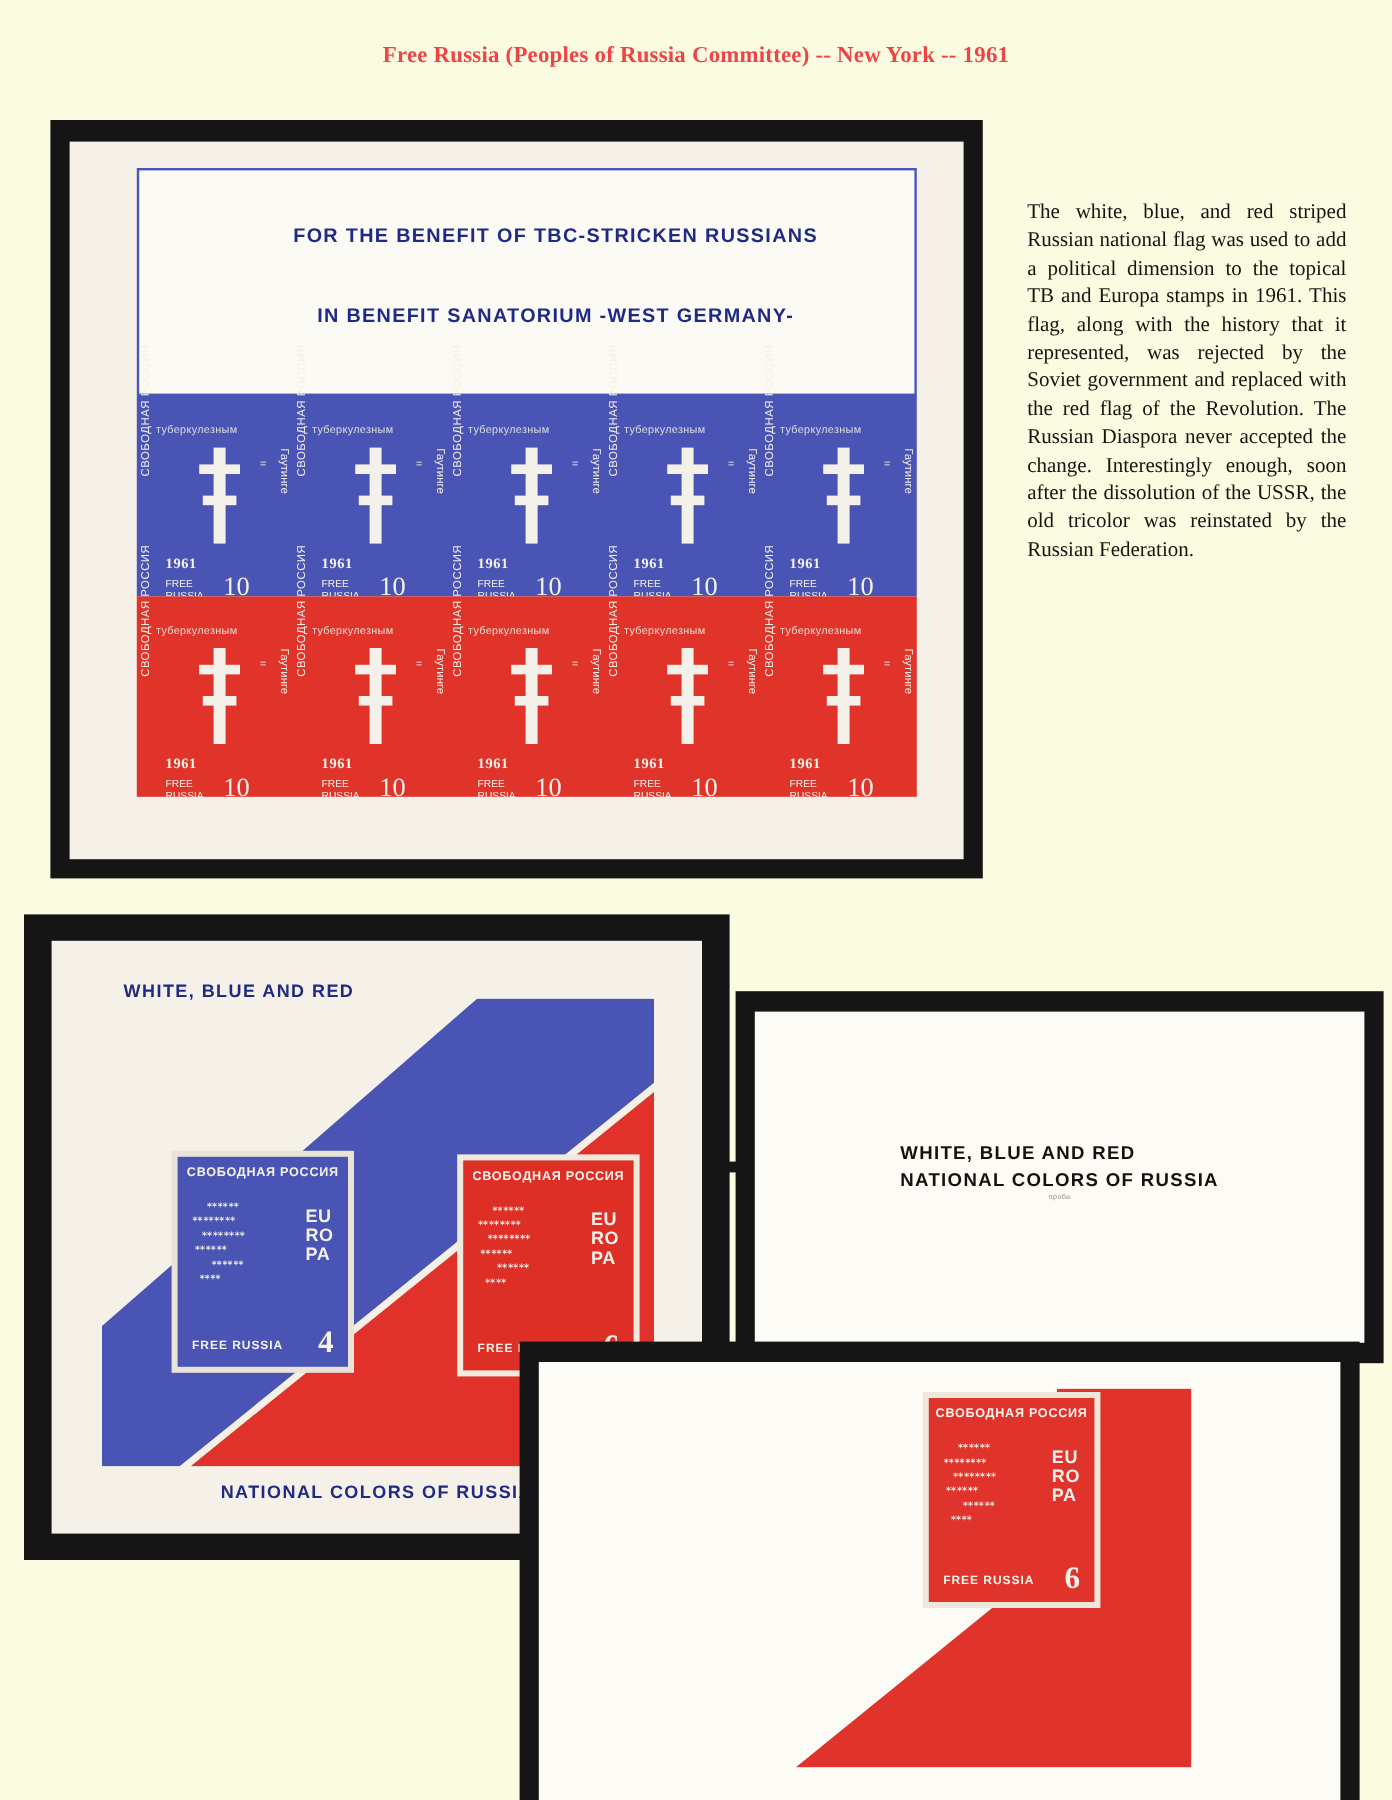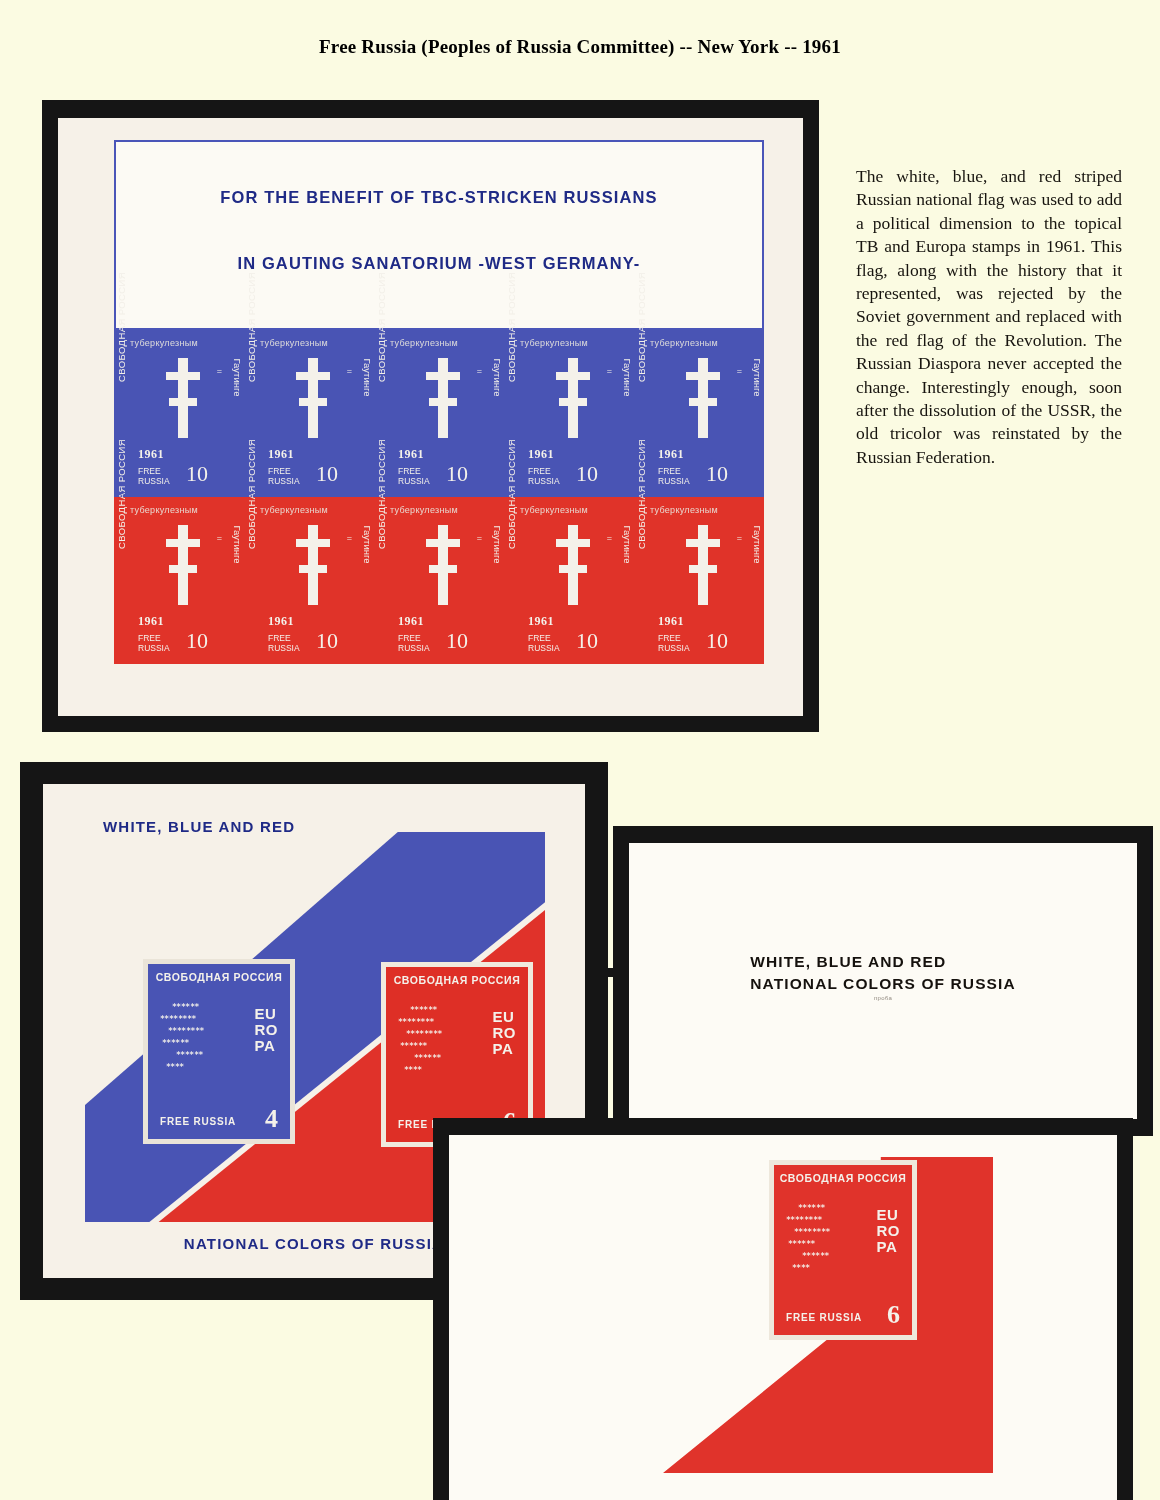--- a/index.html
+++ b/index.html
@@ -18,21 +18,21 @@
   
   .page-title {
     position: absolute;
     top: 36px;
     left: 0;
     width: 1160px;
     text-align: center;
     font-family: "Liberation Serif", serif;
     font-weight: bold;
     font-size: 19px;
-    color: #000000;
+    color: #ef4444;
     letter-spacing: 0.2px;
   }
 
   
   .mount {
     position: absolute;
     background: #151515;
     box-sizing: border-box;
   }
   .sheet {
@@ -56,36 +56,37 @@
   }
   .tb-header .line1, .tb-header .line2 {
     position: absolute;
     width: 100%;
     text-align: center;
     font-family: "Liberation Sans", sans-serif;
     font-weight: bold;
     font-size: 16.5px;
     letter-spacing: 1.1px;
     color: #1f2a86;
+    padding-left: 24px;
   }
   .tb-header .line1 { top: 46px; }
   .tb-header .line2 { top: 112px; }
 
   .tb-band {
     position: absolute;
     left: 56px;
     width: 650px;
     height: 167px;
   }
   #tb-band-blue { top: 212px; background: #4954b4; }
   #tb-band-red  { top: 379px; background: #e03329; }
 
   .stamp {
     position: absolute;
-    top: 0;
+    top: 15px;
     width: 130px;
     height: 167px;
   }
   .stamp .top-cyr {
     position: absolute;
     top: 8px; left: 16px;
     font-family: "Liberation Sans", sans-serif;
     font-size: 9px;
     color: #e9e6de;
     letter-spacing: 0.3px;
@@ -340,21 +341,21 @@
 </head>
 <body>
 
 <div class="page-title">Free Russia (Peoples of Russia Committee) -- New York -- 1961</div>
 
 <div class="mount" id="tb-mount">
   <div class="sheet" id="tb-sheet">
 
     <div class="tb-header">
       <div class="line1">FOR THE BENEFIT OF TBC-STRICKEN RUSSIANS</div>
-      <div class="line2">IN GAUTING SANATORIUM -WEST GERMANY-</div>
+      <div class="line2">IN BENEFIT SANATORIUM -WEST GERMANY-</div>
     </div>
 
     <div class="tb-band" id="tb-band-blue">
       <div class="stamp" style="left:0px">
         <div class="top-cyr">туберкулезным</div>
         <div class="left-cyr">СВОБОДНАЯ РОССИЯ</div>
         <div class="eq">=</div>
         <div class="right-cyr">Гаутинге</div>
         <div class="cross">
             <div class="v"></div>

